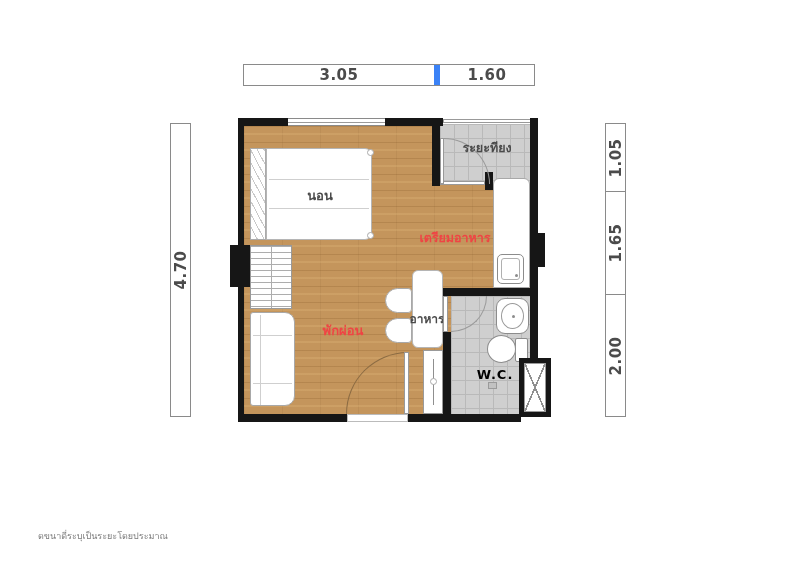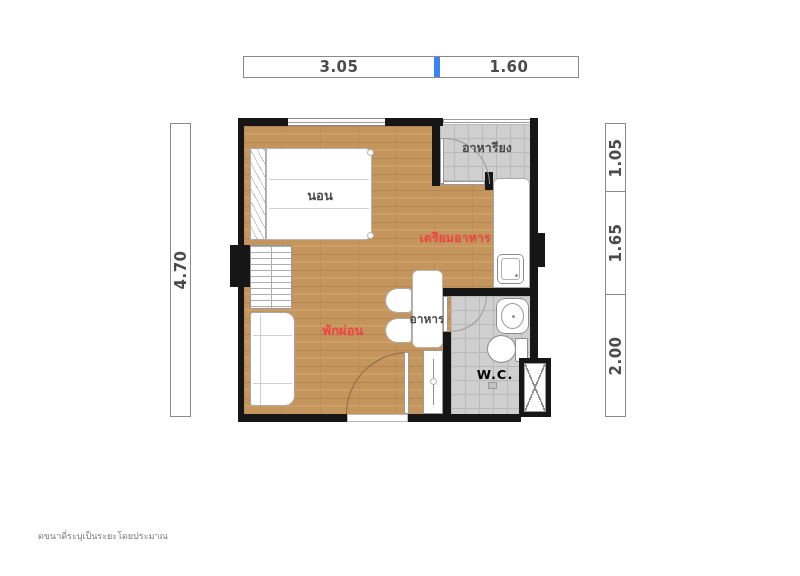--- a/index.html
+++ b/index.html
@@ -52,21 +52,21 @@
   .caption{position:absolute;left:110px;width:600px;top:449px;text-align:center;
            font-size:21px;font-weight:bold;color:#57585a;letter-spacing:.5px;}
   .footnote{position:absolute;left:38px;top:529px;font-size:9px;color:#7a7a7a;}
   .knob{position:absolute;border:1px solid #aaa;background:#fff;border-radius:50%;box-sizing:border-box;}
 </style>
 </head>
 <body>
 
 <div id="stage">
 
-  <div class="abs dimbar" style="left:243px;top:56px;width:336px;height:22px;">
+  <div class="abs dimbar" style="left:243px;top:64px;width:292px;height:22px;">
     <div class="dimcell" style="width:190px;">3.05</div>
     <div class="dimcell" style="flex:1;">1.60</div>
   </div>
 
   <div class="abs dimbar vert" style="left:170px;top:123px;width:21px;height:294px;">
     <div class="dimcell rot" style="flex:1;">
         <span>4.70</span>
       </div>
   </div>
 
@@ -154,21 +154,21 @@
     <div class="abs arc q-br" style="left:213px;top:178px;width:36px;height:36px;"></div>
     <div class="abs white-item" style="left:258px;top:180px;width:33px;height:36px;border-radius:9px;border-color:#8c8c8c;">
       <div class="abs" style="left:4px;top:4px;right:4px;bottom:4px;border:1px solid #9a9a9a;border-radius:50%;background:#fff;"></div>
       <div class="abs" style="left:50%;top:50%;width:3px;height:3px;margin:-1px;border-radius:50%;background:#8c8c8c;"></div>
     </div>
     <div class="abs white-item" style="left:277px;top:220px;width:13px;height:24px;border-radius:2px;border-color:#8c8c8c;"></div>
     <div class="abs white-item" style="left:249px;top:217px;width:29px;height:28px;border-radius:50%;border-color:#8c8c8c;"></div>
     <div class="abs" style="left:250px;top:264px;width:9px;height:7px;background:#c2c2c2;border:1px solid #9a9a9a;box-sizing:border-box;"></div>
     <div class="roomlabel" style="left:222px;top:249px;width:70px;font-size:13px;color:#000000;letter-spacing:1px;">W.C.</div>
 
-    <div class="roomlabel lbl-dark" style="left:209px;top:20px;width:80px;font-size:12.5px;">อาหารียง</div>
+    <div class="roomlabel lbl-dark" style="left:209px;top:20px;width:80px;font-size:12.5px;">ระยะทียง</div>
 
     <div class="abs shaft" style="left:281px;top:240px;width:32px;height:59px;">
       <div class="x"></div>
     </div>
 
   </div>
 
   <div class="footnote">ดขนาดี่ระบุเป็นระยะโดยประมาณ</div>
 
 </div>

